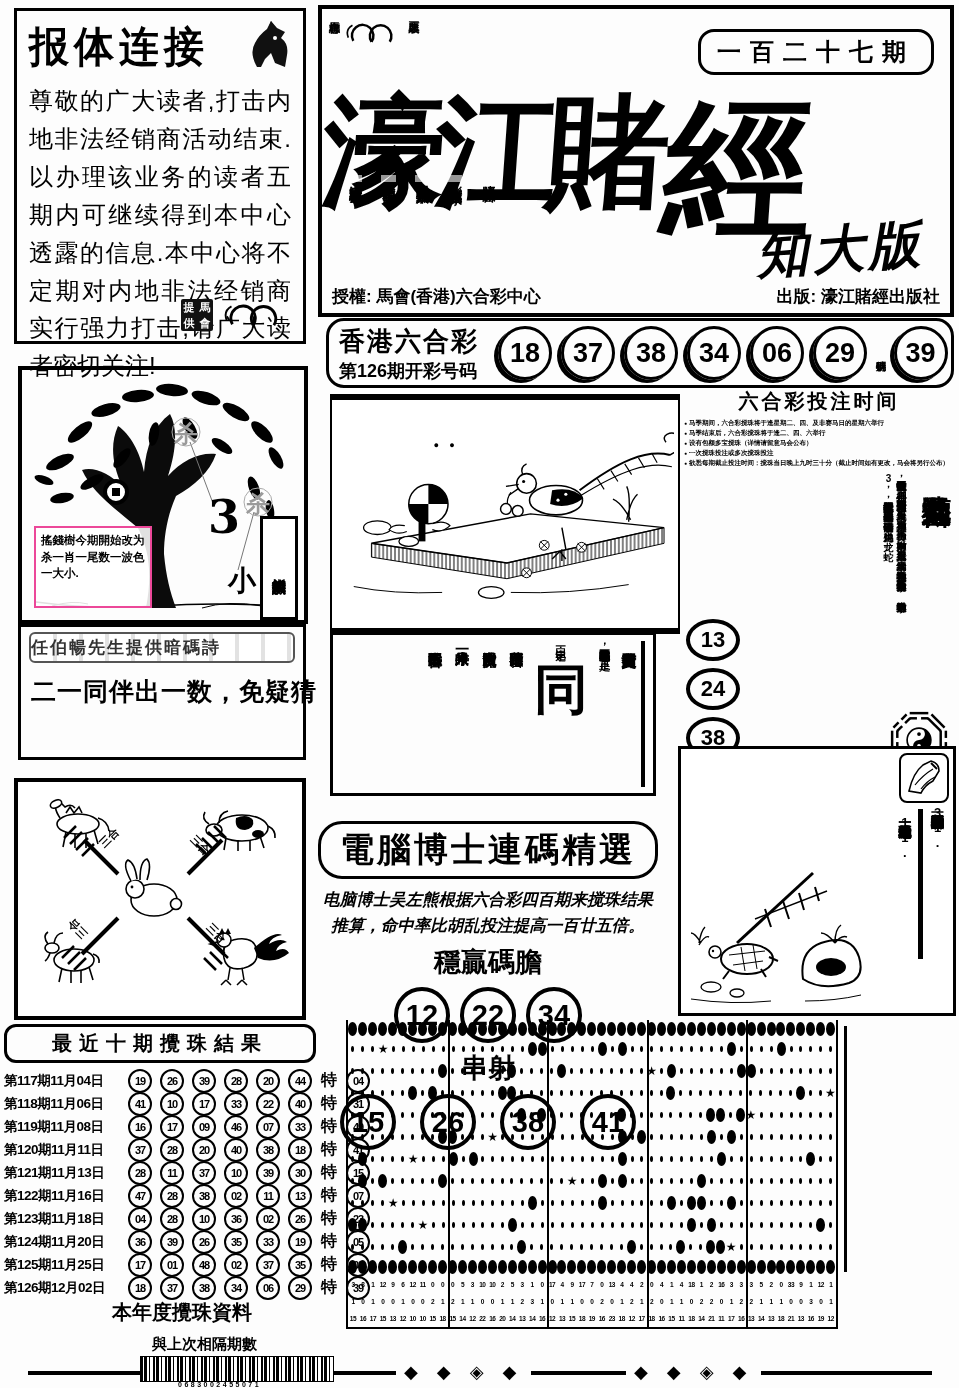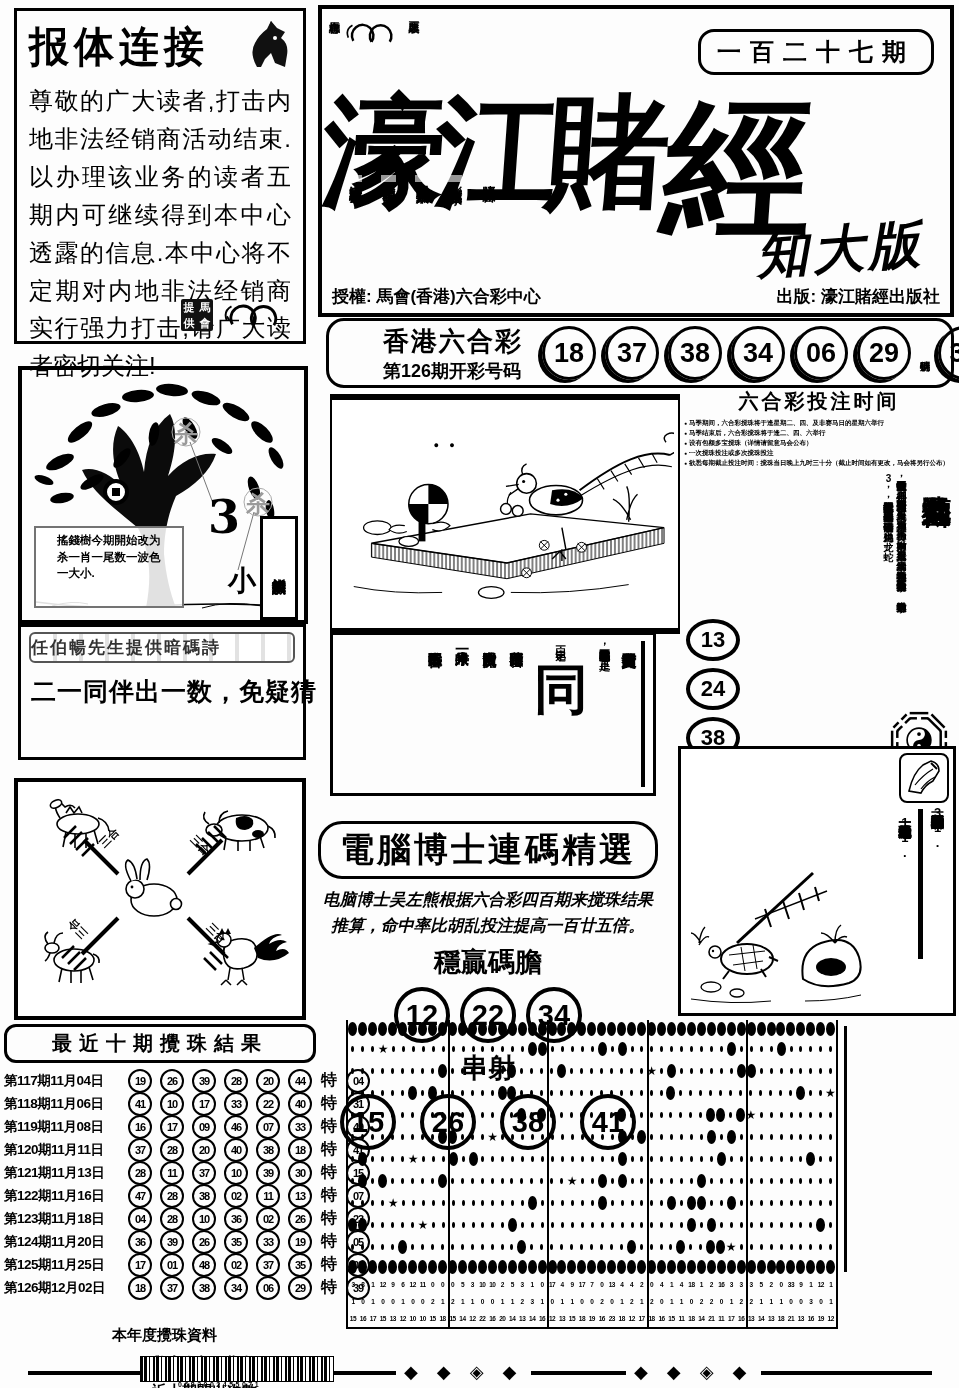--- a/index.html
+++ b/index.html
@@ -24,30 +24,30 @@
   .mh-title{position:absolute;left:2px;top:36px;font-family:"DejaVu Serif",serif;font-weight:900;white-space:nowrap;transform:skewX(-4deg);}
   .mh-title .t1{font-size:122px;letter-spacing:-10px;}
   .mh-title .t2{font-size:148px;position:relative;top:24px;left:6px;}
   .mh-script{position:absolute;right:26px;top:206px;font-family:"DejaVu Serif",serif;font-style:italic;font-size:52px;font-weight:900;transform:rotate(-4deg);letter-spacing:4px;}
   #slogans{position:absolute;left:26px;top:166px;display:flex;gap:19px;z-index:3;}
   .slogan{writing-mode:vertical-rl;text-orientation:upright;font-size:13px;font-weight:bold;line-height:1.1;letter-spacing:1px;background:rgba(253,253,253,.6);}
   .mh-foot{position:absolute;left:10px;right:10px;bottom:5px;display:flex;justify-content:space-between;font-size:17px;font-weight:bold;z-index:3;}
 
   
   #results-bar{left:326px;top:318px;width:602px;height:64px;border:3px solid #000;border-radius:18px;display:flex;align-items:center;padding:0 10px;gap:7px;}
-  .rb-titles{width:152px;flex:none;margin-left:44px;}
+  .rb-titles{width:152px;flex:none;}
   .rb-t1{font-size:26px;font-weight:bold;letter-spacing:2px;}
   .rb-t2{font-size:18px;font-weight:bold;}
   .ball{width:48px;height:48px;flex:none;border:3px solid #000;border-radius:50%;display:flex;align-items:center;justify-content:center;box-shadow:-4px 3px 0 0 #000;}
   .ball-num{font-size:27px;font-weight:900;}
   .special-label{font-size:10px;font-weight:bold;line-height:1.05;margin:0 1px;}
 
   
   #tree-box{left:18px;top:366px;width:282px;height:250px;border:4px solid #000;}
-  .tree-note{position:absolute;left:12px;top:156px;width:104px;height:70px;border:2px solid #737373;background:rgba(255,255,255,.88);font-size:11.5px;font-weight:bold;line-height:1.45;padding:4px 21px;z-index:2;}
+  .tree-note{position:absolute;left:12px;top:156px;width:104px;height:70px;border:2px solid #ec4899;background:rgba(255,255,255,.88);font-size:11.5px;font-weight:bold;line-height:1.45;padding:4px 5px;z-index:2;}
   .tree-3{position:absolute;left:186px;top:120px;font-size:46px;font-weight:bold;font-family:"DejaVu Serif",serif;z-index:2;}
   .tree-small{position:absolute;left:206px;top:192px;font-size:28px;font-weight:bold;z-index:2;}
   .tree-kill{position:absolute;color:#9a9a9a;font-size:24px;font-weight:bold;font-family:"DejaVu Serif",serif;z-index:2;}
   .tree-side{position:absolute;right:6px;top:146px;width:32px;height:98px;border:3px solid #000;background:#fff;display:flex;align-items:center;justify-content:center;font-size:14px;font-weight:900;line-height:1.08;z-index:2;}
 
   
   #poem-box{left:18px;top:624px;width:282px;height:130px;border:3px solid #000;}
   .poem-head{margin:5px 8px 12px;border:2px solid #555;border-radius:6px;font-size:17px;font-weight:bold;letter-spacing:2px;color:#333;padding:2px 0;background:repeating-linear-gradient(90deg,#fff 0 22px,#e2e2e2 22px 26px);}
   .poem-line{font-size:25px;font-weight:bold;margin:7px 10px 0;letter-spacing:1px;white-space:nowrap;}
 
@@ -98,21 +98,21 @@
   .tip-col2{font-size:13px;font-weight:bold;line-height:1.2;height:190px;align-self:flex-end;}
 
   
   #recent-panel{left:4px;top:1024px;width:336px;}
   .rp-title{border:3px solid #000;border-radius:12px;width:306px;text-align:center;font-size:20px;font-weight:900;letter-spacing:7px;padding:3px 0;}
   #recent-rows{margin-top:7px;display:flex;flex-direction:column;gap:2px;}
   .rrow{display:flex;align-items:center;gap:8px;height:21px;}
   .rlabel{font-size:13.5px;font-weight:bold;width:116px;flex:none;letter-spacing:-0.5px;}
   .sball{width:20px;height:20px;flex:none;border:2px solid #000;border-radius:50%;display:flex;align-items:center;justify-content:center;font-size:11px;font-weight:bold;letter-spacing:-1px;}
   .te{font-size:16px;font-weight:900;margin:0 1px;}
-  .rp-foot-title{margin:28px 0 0 108px;font-size:15px;font-weight:900;}
+  .rp-foot-title{margin:1px 0 0 108px;font-size:20px;font-weight:900;}
   #stats-labels{margin-left:148px;}
   .stat-label{margin-top:9px;font-size:15px;font-weight:bold;}
 
   
   #trend-grid{left:346px;top:1020px;width:492px;height:312px;}
   #grid-rows{position:relative;border-left:2px solid #000;border-right:2px solid #000;border-bottom:2px solid #000;}
   .grow{display:flex;height:22px;align-items:center;}
   .gr-full{height:18px;}
   .gr-stat{height:17px;}
   .gcell{flex:1;display:flex;justify-content:center;align-items:center;height:100%;}

